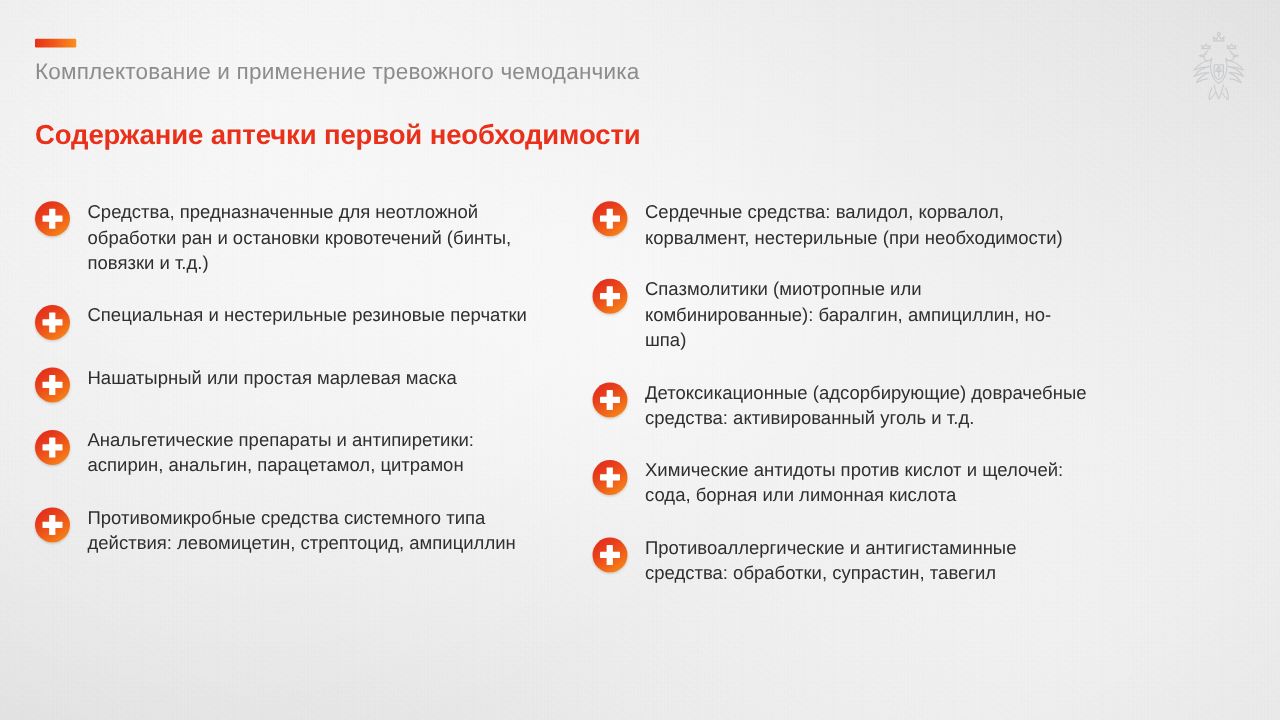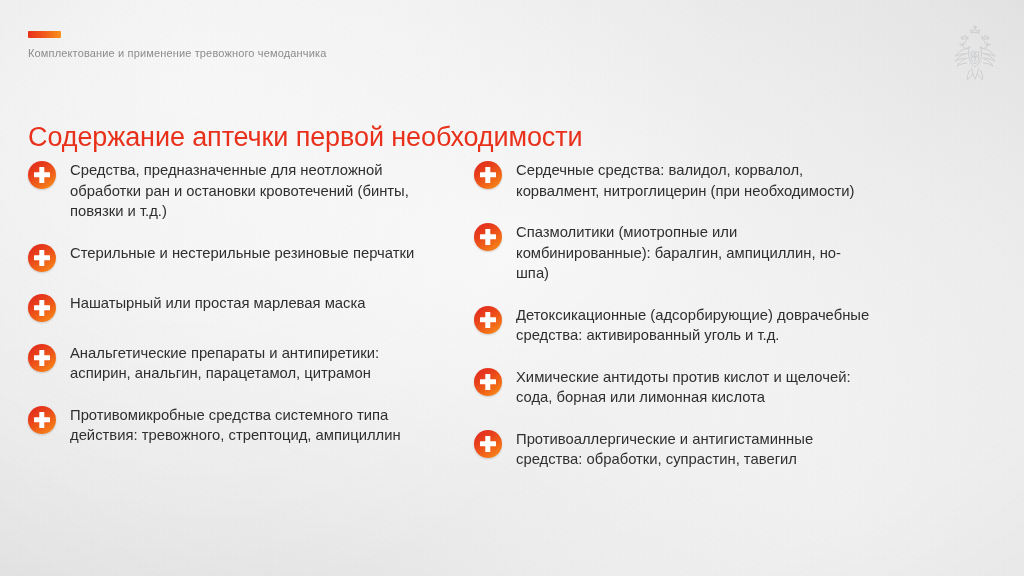--- a/index.html
+++ b/index.html
@@ -55,31 +55,31 @@
     top: 31px;
     width: 33px;
     height: 7px;
     border-radius: 1px;
     background: linear-gradient(90deg, #e8301a 0%, #f0561b 45%, #f8901e 100%);
   }
   .kicker {
     position: absolute;
     left: 28px;
     top: 47px;
-    font-size: 11px;
+    font-size: 18px;
     letter-spacing: 0.15px;
     color: #8c8c8c;
     white-space: nowrap;
   }
   .page-title {
     position: absolute;
     left: 28px;
-    top: 104px;
-    font-size: 27px;
-    font-weight: normal;
+    top: 80px;
+    font-size: 22px;
+    font-weight: bold;
     letter-spacing: -0.1px;
     color: #e8301a;
     white-space: nowrap;
   }
 
   
   .emblem {
     position: absolute;
     right: 18px;
     top: 22px;
@@ -210,43 +210,43 @@
 
       <div class="column col-left">
         <div class="bullet">
           <span class="bullet-icon"></span>
           <span class="bullet-text">Средства, предназначенные для неотложной
 обработки ран и остановки кровотечений (бинты,
 повязки и т.д.)</span>
         </div>
         <div class="bullet">
           <span class="bullet-icon"></span>
-          <span class="bullet-text">Стерильные и нестерильные резиновые перчатки</span>
+          <span class="bullet-text">Специальная и нестерильные резиновые перчатки</span>
         </div>
         <div class="bullet">
           <span class="bullet-icon"></span>
           <span class="bullet-text">Нашатырный или простая марлевая маска</span>
         </div>
         <div class="bullet">
           <span class="bullet-icon"></span>
           <span class="bullet-text">Анальгетические препараты и антипиретики:
 аспирин, анальгин, парацетамол, цитрамон</span>
         </div>
         <div class="bullet">
           <span class="bullet-icon"></span>
           <span class="bullet-text">Противомикробные средства системного типа
-действия: тревожного, стрептоцид, ампициллин</span>
+действия: левомицетин, стрептоцид, ампициллин</span>
         </div>
       </div>
 
       <div class="column">
         <div class="bullet">
           <span class="bullet-icon"></span>
           <span class="bullet-text">Сердечные средства: валидол, корвалол,
-корвалмент, нитроглицерин (при необходимости)</span>
+корвалмент, нестерильные (при необходимости)</span>
         </div>
         <div class="bullet">
           <span class="bullet-icon"></span>
           <span class="bullet-text">Спазмолитики (миотропные или
 комбинированные): баралгин, ампициллин, но-шпа)</span>
         </div>
         <div class="bullet">
           <span class="bullet-icon"></span>
           <span class="bullet-text">Детоксикационные (адсорбирующие) доврачебные
 средства: активированный уголь и т.д.</span>

